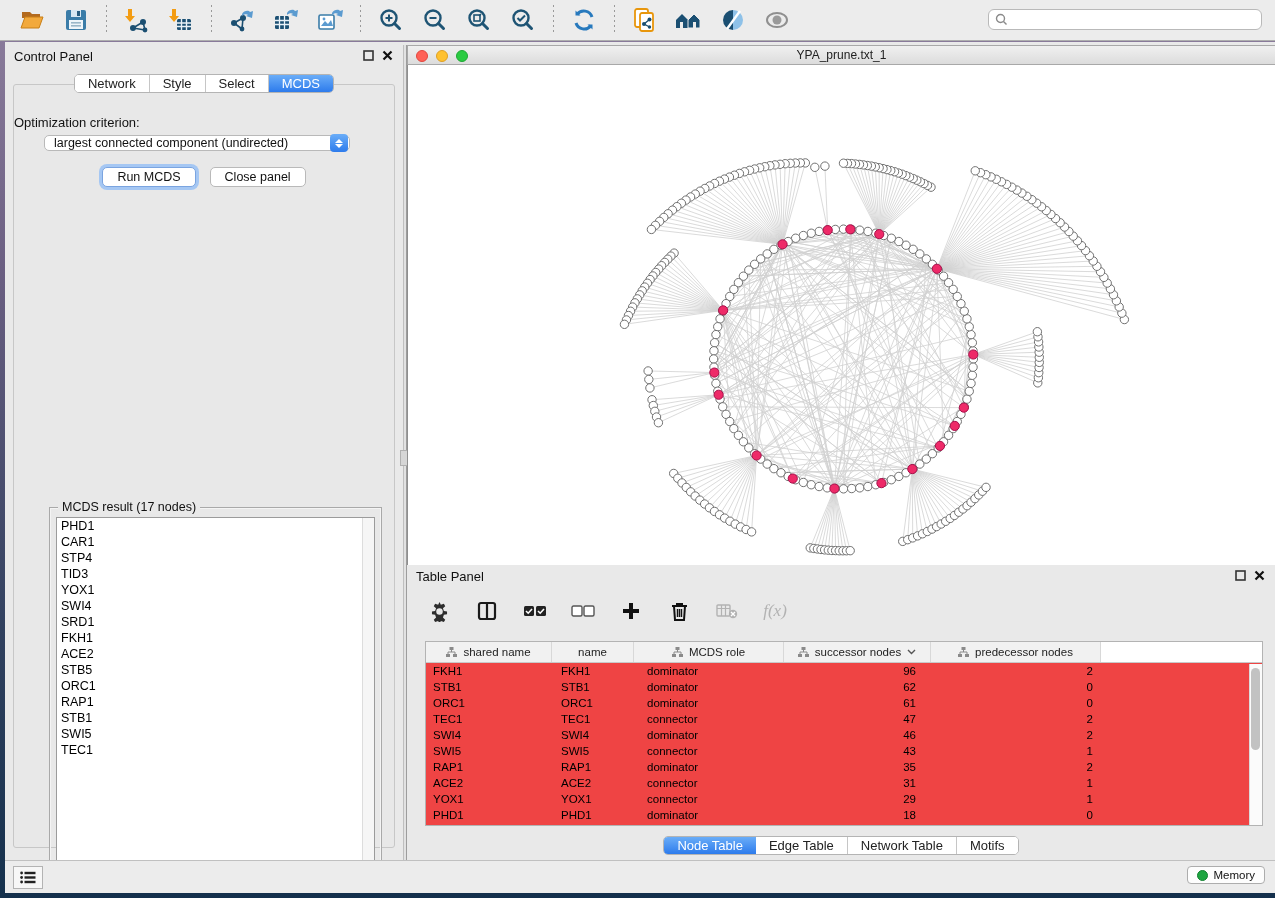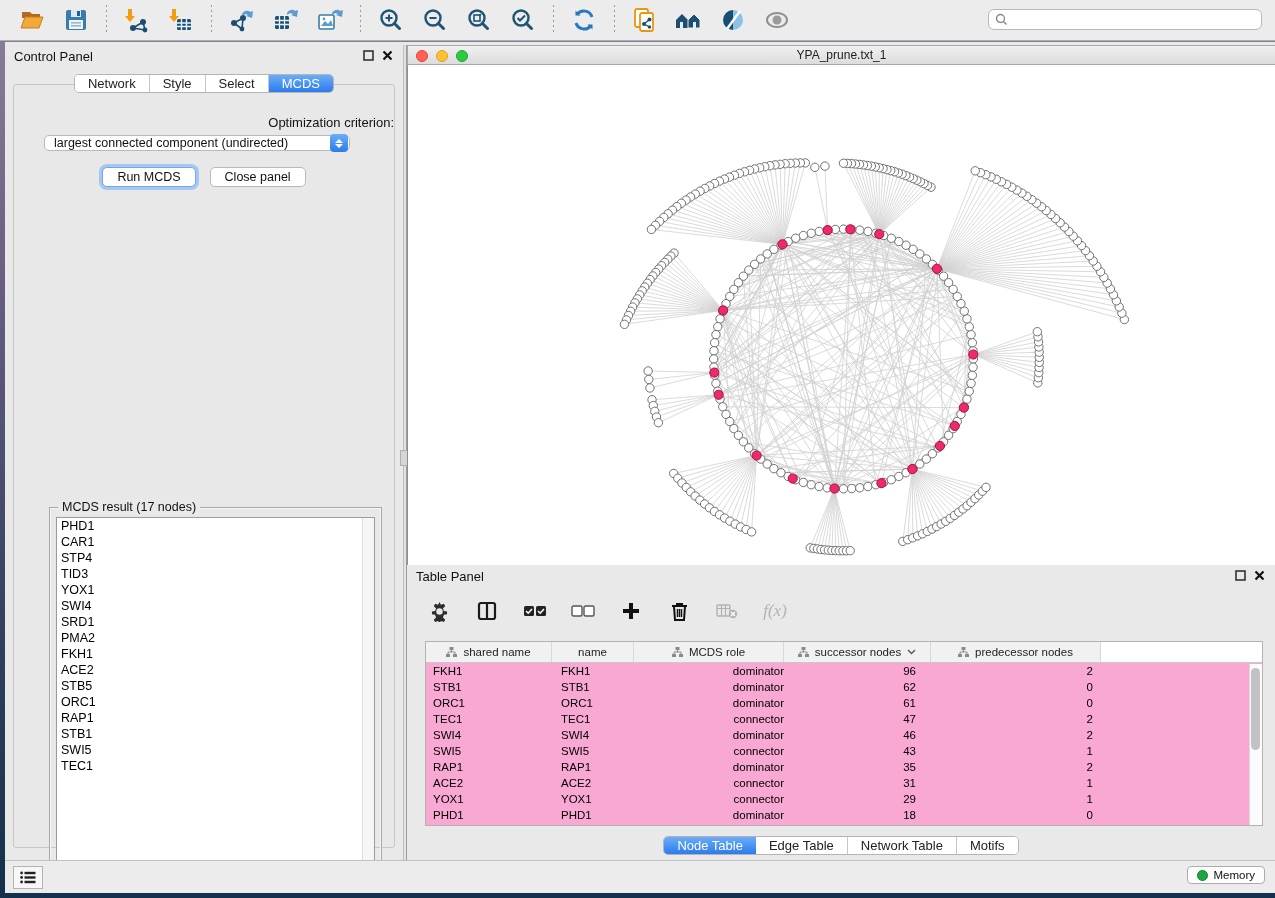--- a/index.html
+++ b/index.html
@@ -30,21 +30,21 @@
   .panel-title { position:absolute; left:9px; top:4px; font-size:13px; color:#111; }
   .ph-icons { position:absolute; right:10px; top:5px; display:flex; gap:8px; }
   .cp-tabs { position:absolute; left:0; right:0; top:29px; display:flex; justify-content:center; z-index:3; }
   .seg { display:flex; border:1px solid #b4b4b4; border-radius:5px; overflow:hidden; background:#fff; height:19px; }
   .seg .tab { font-size:13px; color:#222; padding:2px 13px; background:#fff; border-right:1px solid #c6c6c6;
     display:flex; align-items:center; }
   .seg .tab:last-child { border-right:none; }
   .seg .tab.sel { background:linear-gradient(#6aadf8,#2d7bec); color:#fff; border-right:none; }
   .cp-frame { position:absolute; left:8px; right:8px; top:39px; bottom:12px;
     border:1px solid #c7c7c7; border-radius:3px; background:#e8e8e8; }
-  .opt-label { position:absolute; top:30px; left:0; right:0; text-align:right; font-size:13px; color:#111; }
+  .opt-label { position:absolute; top:30px; left:0; right:0; text-align:left; font-size:13px; color:#111; }
   .dropdown { position:absolute; left:30px; right:44px; top:50px; height:16px; background:#fff;
     border:1px solid #b9b9b9; border-radius:5px; display:flex; align-items:center; }
   .dropdown .dval { flex:1; font-size:12.5px; color:#111; padding-left:9px; white-space:nowrap; }
   .dropdown .dstep { width:18px; height:18px; margin-right:1px; border-radius:4px;
     background:linear-gradient(#6aadf8,#2d7bec); display:flex; flex-direction:column;
     align-items:center; justify-content:center; gap:1px; }
   .dropdown .dstep span { width:0; height:0; border-left:4px solid transparent; border-right:4px solid transparent; }
   .arr-up { border-bottom:4px solid #fff; }
   .arr-dn { border-top:4px solid #fff; }
   .btn-row { position:absolute; top:82px; left:0; right:0; display:flex; justify-content:center; gap:14px; }
@@ -82,29 +82,29 @@
   .net-canvas svg { width:100%; height:100%; display:block; }
   .hgrip { position:absolute; bottom:-1px; left:50%; width:12px; height:7px; background:#c9c9c9;
     border:1px solid #a5a5a5; }
 
   
   .tpanel { position:absolute; left:402px; top:523px; right:0; bottom:0; background:#e9e9e9; }
   .tp-toolbar { position:absolute; left:20px; top:26px; height:40px; display:flex; align-items:center; gap:24px; }
   .tpi { width:24px; height:24px; display:flex; align-items:center; justify-content:center; }
   .fx { font-family:"Liberation Serif", serif; font-style:italic; font-size:17px; color:#b2b2b2; }
   .table-region { position:absolute; left:18px; right:12px; top:76px; bottom:34px;
-    background:#f9a8d4; border:1px solid #b3b3b3; }
+    background:#ef4444; border:1px solid #b3b3b3; }
   .tgrid-head { display:grid; grid-template-columns:126px 82px 150px 147px 170px 1fr; height:21px;
     background:#f1f1f1; border-bottom:1px solid #c9c9c9; }
   .th { display:flex; align-items:center; justify-content:center; gap:6px; font-size:11.5px; color:#222;
     border-right:1px solid #d8d8d8; position:relative; }
   .th:last-child { border-right:none; background:#fff; }
   .tgrid-row { display:grid; grid-template-columns:126px 82px 150px 147px 170px 1fr; height:16px; }
   .td { font-size:11.5px; color:#000; line-height:16px; white-space:nowrap; overflow:hidden; }
-  .td.c0 { padding-left:7px; } .td.c1 { padding-left:9px; } .td.c2 { padding-left:13px;text-align:right; }
+  .td.c0 { padding-left:7px; } .td.c1 { padding-left:9px; } .td.c2 { padding-left:13px; }
   .td.num { text-align:right; } .td.c3 { padding-right:15px; } .td.c4 { padding-right:8px; }
   .tv-scroll { position:absolute; right:0; top:22px; bottom:0; width:13px; background:#fbfbfb;
     border-left:1px solid #dadada; }
   .tv-thumb { position:absolute; left:1px; top:4px; width:9px; height:82px; background:#c2c2c2; border-radius:5px; }
   .tp-tabs { position:absolute; left:0; right:0; bottom:5px; display:flex; justify-content:center; }
 
   
   .statusbar { position:absolute; left:5px; right:0; bottom:5px; height:33px; background:#ececec;
     border-top:1px solid #c0c0c0; }
   .listbtn { position:absolute; left:8px; top:5px; width:30px; height:23px; background:#f7f7f7;
@@ -295,21 +295,20 @@
         <span class="result-label">MCDS result (17 nodes)</span>
         <div class="result-list">
           <div class="list-track"></div>
         <div class="list-item">PHD1</div>
             <div class="list-item">CAR1</div>
             <div class="list-item">STP4</div>
             <div class="list-item">TID3</div>
             <div class="list-item">YOX1</div>
             <div class="list-item">SWI4</div>
             <div class="list-item">SRD1</div>
-            <div class="list-item">PMA2</div>
             <div class="list-item">FKH1</div>
             <div class="list-item">ACE2</div>
             <div class="list-item">STB5</div>
             <div class="list-item">ORC1</div>
             <div class="list-item">RAP1</div>
             <div class="list-item">STB1</div>
             <div class="list-item">SWI5</div>
             <div class="list-item">TEC1</div>
           </div>
       </div>

